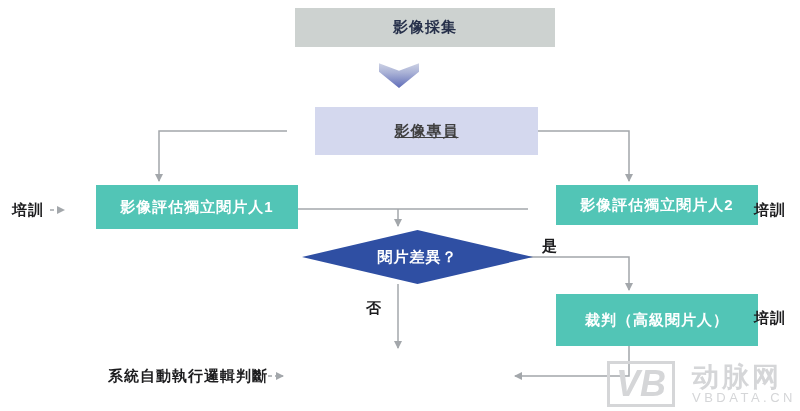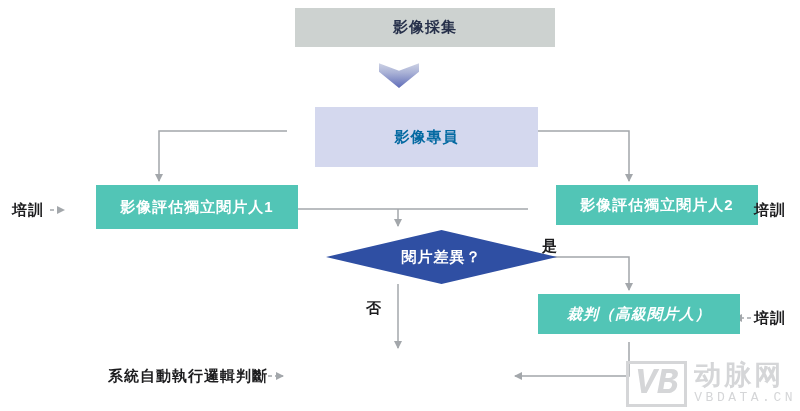--- a/index.html
+++ b/index.html
@@ -21,33 +21,33 @@
     letter-spacing: 1px;
     text-align: center;
     box-sizing: border-box;
     margin-left: 28px;
   }
   .node-capture {
     left: 267px; top: 8px; width: 260px; height: 39px;
     background: #cdd2d0; color: #26304a;
   }
   .node-specialist {
-    left: 287px; top: 107px; width: 223px; height: 60px;
-    background: #d4d8ee; color: #0369a1;
+    left: 287px; top: 107px; width: 223px; height: 48px;
+    background: #d4d8ee; color: #404040; text-decoration: underline;
   }
   .node-teal { background: #52c5b6; color: #ffffff; }
   .node-reader1 { left: 68px;  top: 185px; width: 202px; height: 44px; }
   .node-reader2 { left: 528px; top: 185px; width: 202px; height: 40px; }
-  .node-adjudicator { left: 510px; top: 294px; width: 202px; height: 40px; font-style: italic; }
+  .node-adjudicator { left: 528px; top: 294px; width: 202px; height: 52px; }
   .node-result {
     left: 287px; top: 352px; width: 223px; height: 48px;
     background: #21409e; color: #ffffff;
   }
   .node-decision {
-    left: 298px; top: 230px; width: 231px; height: 54px;
+    left: 274px; top: 230px; width: 231px; height: 54px;
     background: #2f4fa3; color: #ffffff;
     clip-path: polygon(50% 0%, 100% 50%, 50% 100%, 0% 50%);
     font-size: 15px;
   }
   .big-arrow {
     position: absolute;
     left: 379px; top: 60px; width: 40px; height: 28px;
     background: linear-gradient(180deg, #d9dde9 0%, #aab2d6 45%, #5f6cb8 100%);
     clip-path: polygon(0% 12%, 50% 38%, 100% 12%, 100% 42%, 50% 100%, 0% 42%);
   }
@@ -69,24 +69,23 @@
     position: absolute;
     left: 0; top: 0;
     width: 800px; height: 411px;
     pointer-events: none;
   }
   .watermark {
     position: absolute;
     right: 4px; bottom: 4px;
     display: flex;
     align-items: center;
-    gap: 7px;
+    gap: 17px;
     color: #d5d6d8;
     user-select: none;
-    font-family: Liberation Mono, monospace;
   }
   .wm-logo {
     font-size: 36px;
     font-weight: bold;
     font-style: italic;
     line-height: 1;
     padding: 2px 6px;
     border-left: 3px solid #d5d6d8;
     border-top: 3px solid #d5d6d8;
     border-bottom: 3px solid #d5d6d8;

